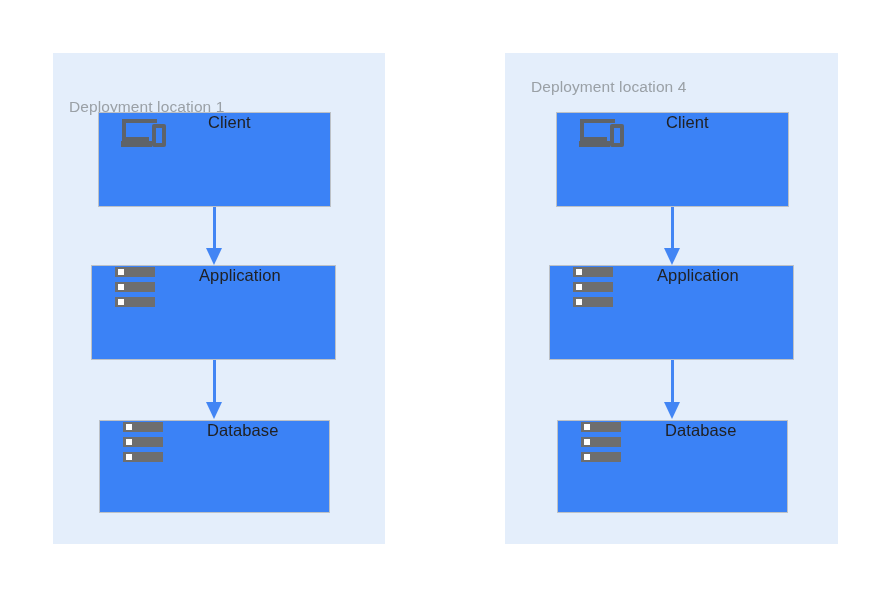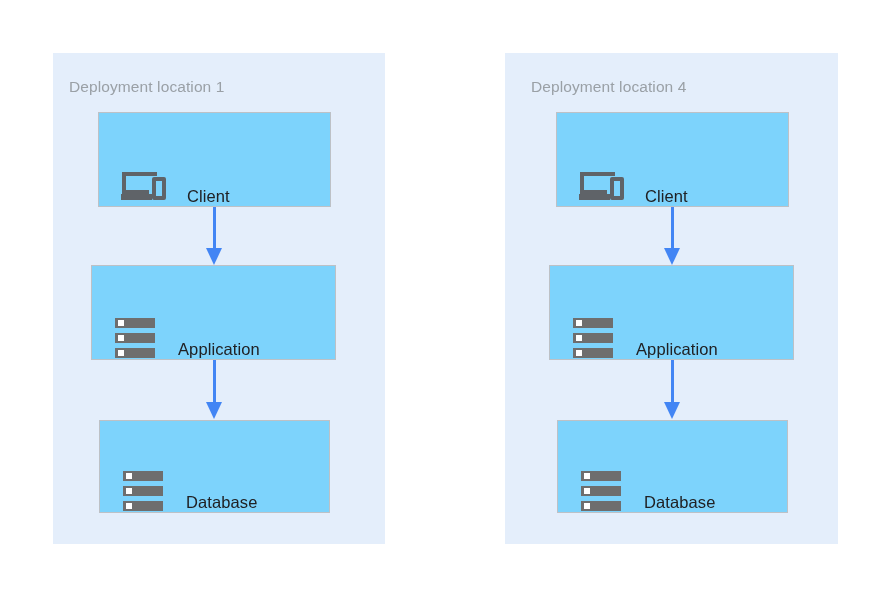--- a/index.html
+++ b/index.html
@@ -28,30 +28,31 @@
   .panel-2 { left: 505px; width: 333px; }
 
   .panel-title {
     position: absolute;
     top: 78px;
     font-size: 15.5px;
     color: #9aa0a6;
     letter-spacing: 0.1px;
     white-space: nowrap;
   }
-  .panel-title-1 { left: 69px; }
+  .panel-title-1 { left: 69px; margin-top: 20px; }
   .panel-title-2 { left: 531px; }
 
   .node {
     position: absolute;
-    background: #7dd3fc;
+    background: #3b82f6;
     border: 1px solid #bdc1c6;
     box-sizing: border-box;
     display: flex;
-    align-items: flex-end;
+    align-items: flex-start;
+    gap: 21px;
   }
   .node-icon {
     position: relative;
     flex: 0 0 auto;
     width: 44px;
     height: 40px;
   }
   .node-label {
     font-size: 16.5px;
     color: #202124;

